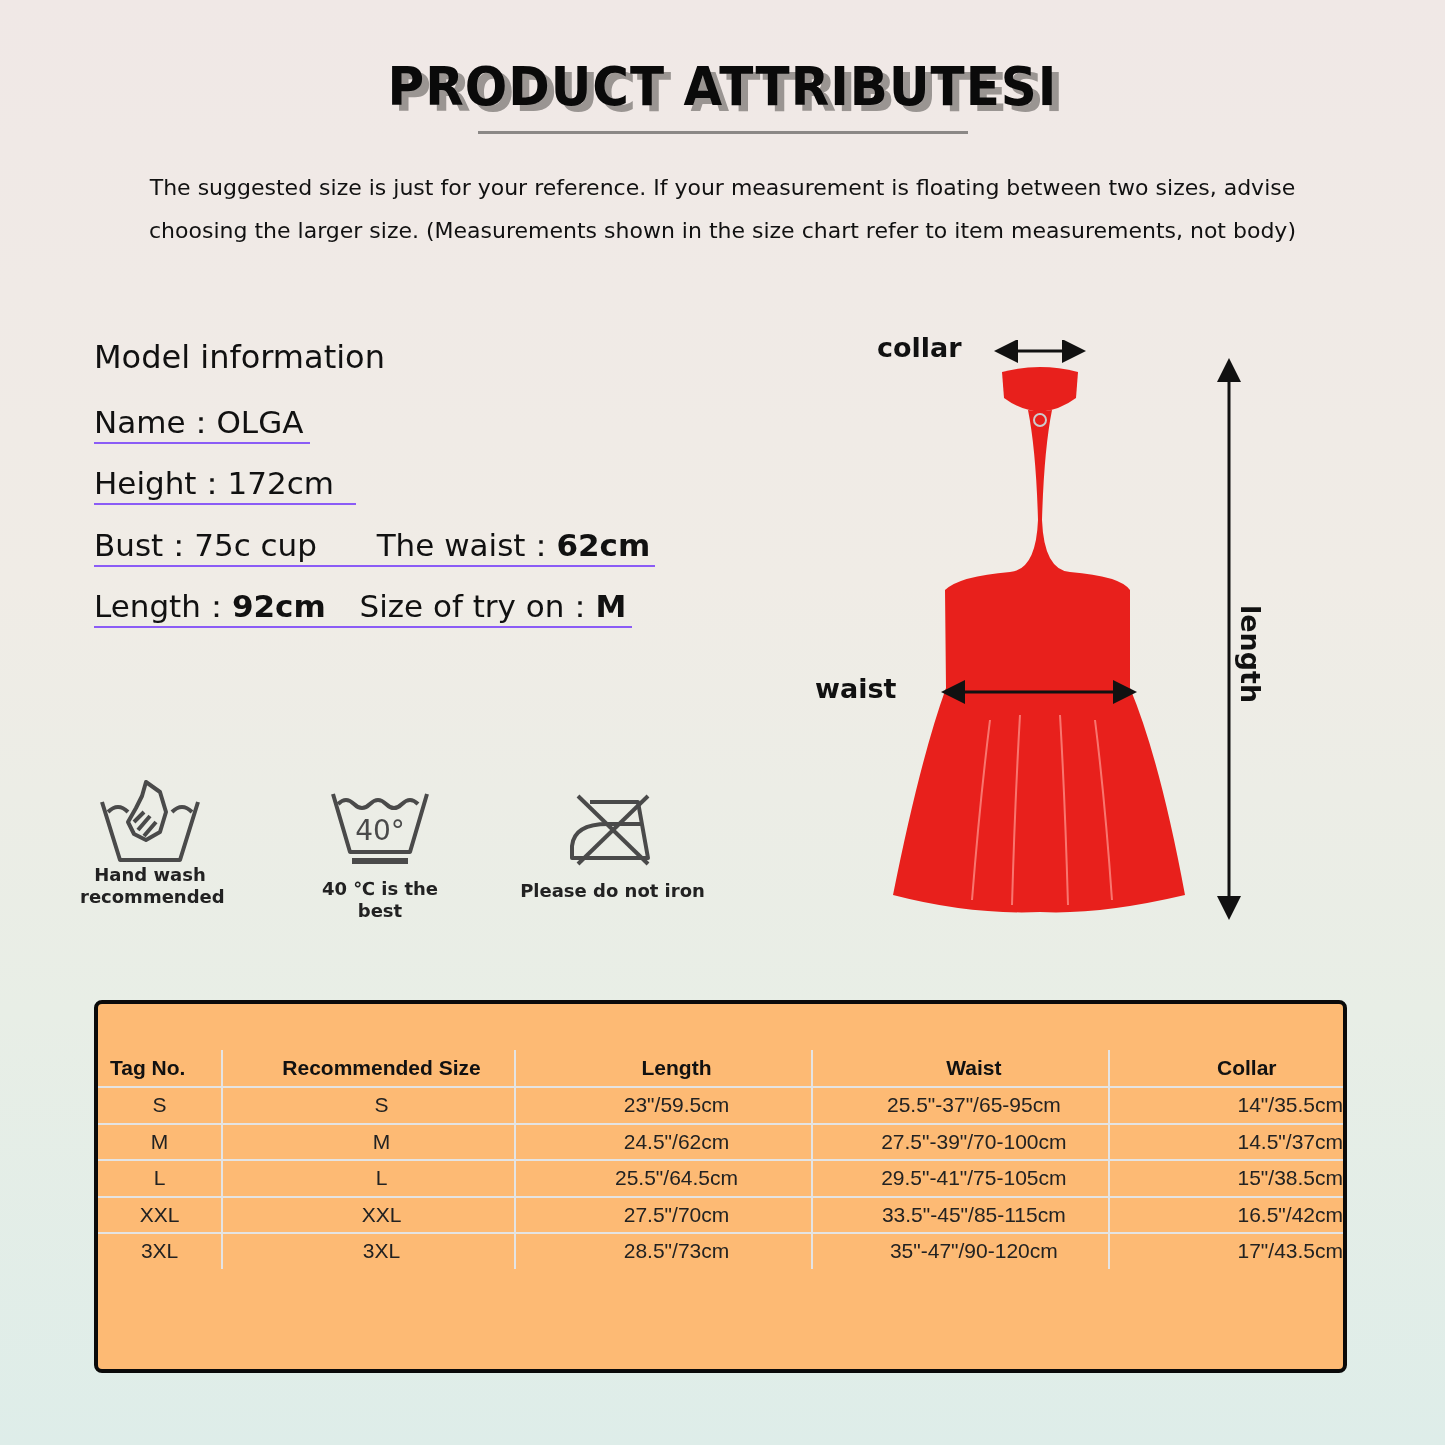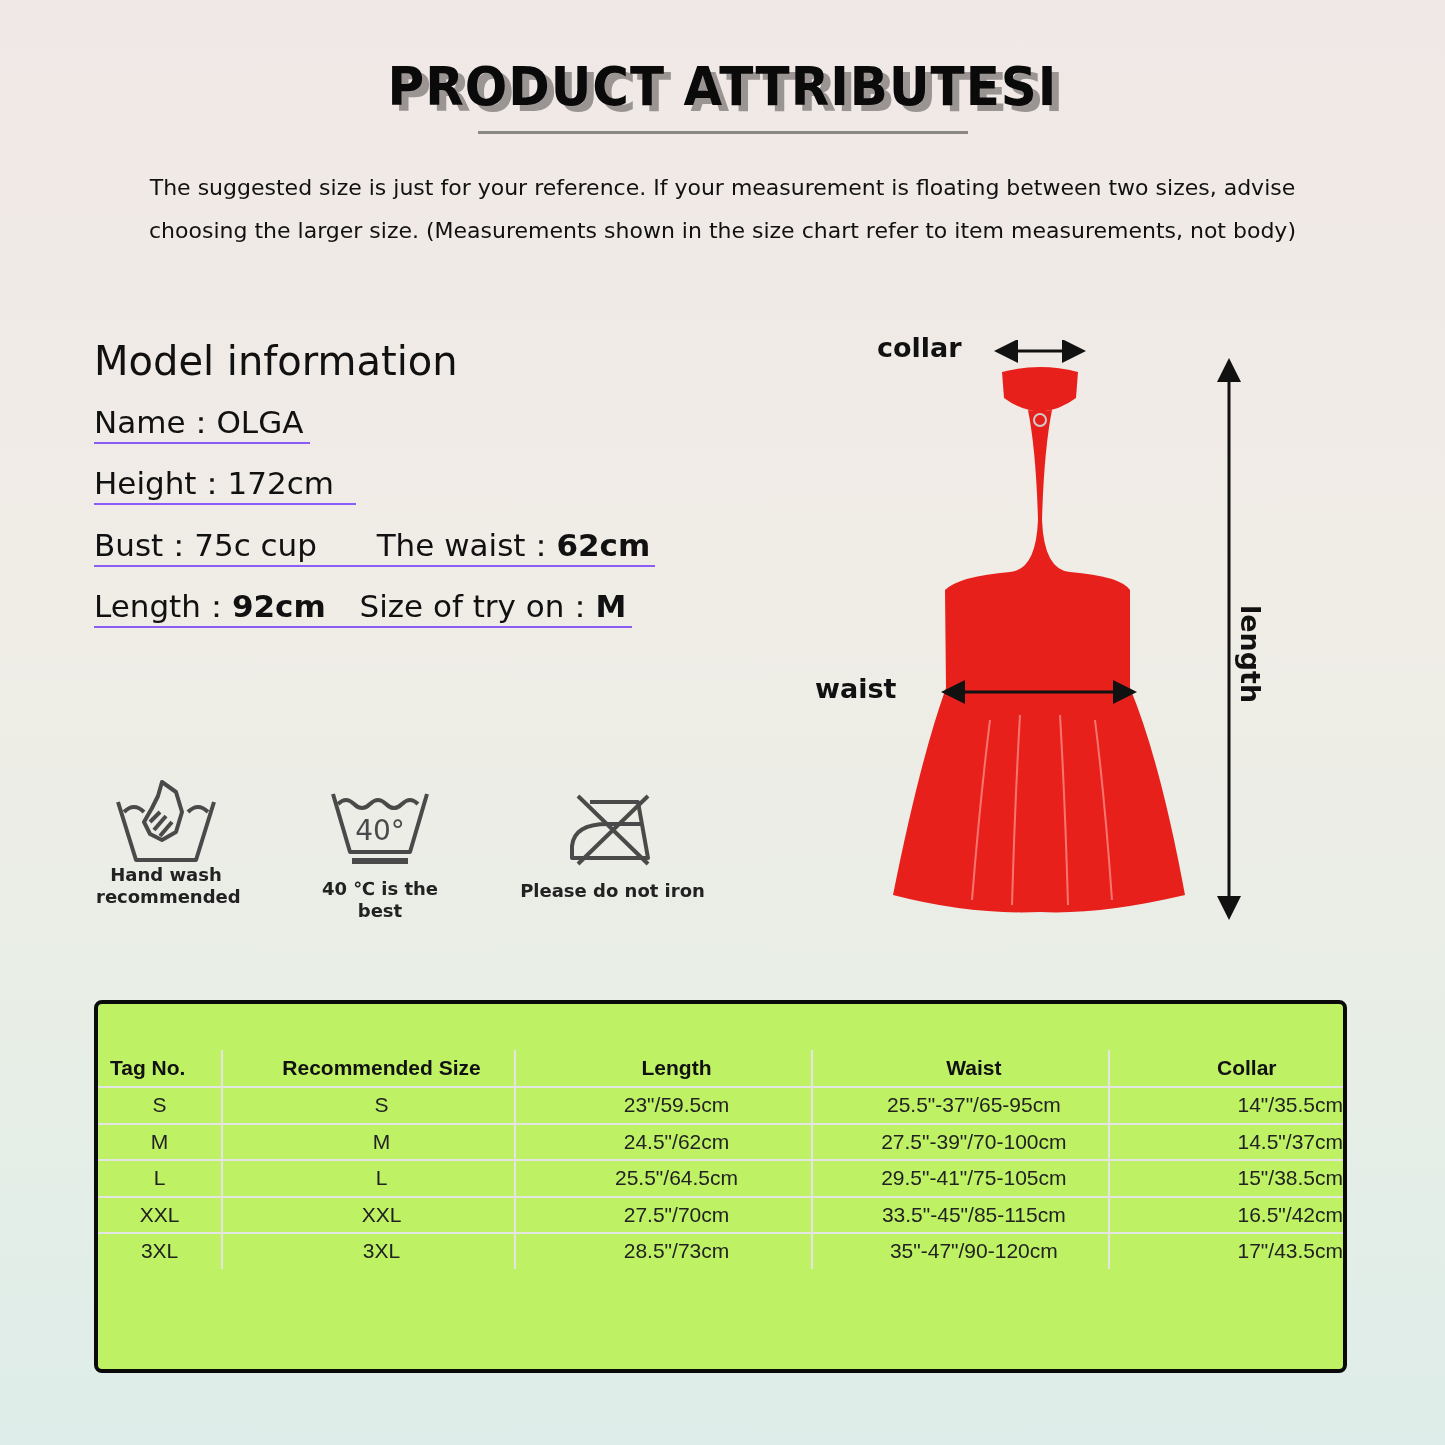--- a/index.html
+++ b/index.html
@@ -10,30 +10,30 @@
   }
   .abs{position:absolute;}
   
   .title-wrap{left:0;width:1445px;top:58px;text-align:center;text-decoration:underline;}
   .title{position:relative;display:inline-block;font-family:"DejaVu Sans",sans-serif;font-weight:bold;font-size:50px;letter-spacing:1px;transform:scaleY(1.05);}
   .title .shadow{position:absolute;left:7px;top:6px;color:#9a9592;white-space:nowrap;}
   .title .fg{position:relative;color:#0a0a0a;white-space:nowrap;}
   .title-rule{left:478px;top:131px;width:490px;height:3px;background:#8b8886;}
   .intro{left:100px;width:1245px;top:166px;text-align:center;font-family:"DejaVu Sans",sans-serif;font-weight:normal;font-size:22px;line-height:43px;color:#111;}
   
-  .model-head{left:94px;top:338px;font-size:40px;font-family:"DejaVu Sans",sans-serif;}
+  .model-head{left:94px;top:338px;font-size:32px;font-family:"DejaVu Sans",sans-serif;}
   .mline{left:94px;font-size:31px;line-height:40px;border-bottom:2px solid #8b5cf6;white-space:nowrap;}
   .mline .b{font-weight:bold;margin-top:36px;}
   
   .care-item{text-align:center;}
   .care-label{font-family:"DejaVu Sans",sans-serif;font-weight:bold;font-size:18px;line-height:22px;color:#222;}
   
   .fig-label{font-family:"DejaVu Sans",sans-serif;font-weight:bold;font-size:27px;color:#111;}
   
-  .table-box{left:94px;top:1000px;width:1253px;height:373px;background:#bef264;border:4px solid #0a0a0a;border-radius:8px;box-sizing:border-box;overflow:hidden;}
+  .table-box{left:94px;top:1000px;width:1253px;height:373px;background:#fdba74;border:4px solid #0a0a0a;border-radius:8px;box-sizing:border-box;overflow:hidden;}
   table{position:absolute;left:0;top:46px;border-collapse:collapse;font-family:"Liberation Sans",sans-serif;font-size:21px;color:#222;}
   th{font-weight:bold;height:36px;padding:0;color:#111;}
   td{height:34.5px;padding:0;border-top:2px solid #e4e4e4;}
   th + th, td + td{border-left:2px solid #e4e4e4;padding-left:26px;}
   .c1{width:140px;text-align:center;}
   .c2{width:290px;text-align:center;}
   .c3{width:302px;text-align:center;}
   .c4{width:302px;text-align:center;}
   .c5{width:215px;text-align:right;padding-right:0;}
   th.c1{text-align:left;padding-left:12px;box-sizing:border-box;}
@@ -63,21 +63,21 @@
   <span>Bust：</span><span>75c cup</span>
   <span style="display:inline-block;width:40px;"></span>
   <span>The waist：</span><span class="b">62cm</span>
 </div>
 <div class="abs mline" style="top:586px;width:538px;">
   <span>Length：</span><span class="b">92cm</span>
   <span style="display:inline-block;width:14px;"></span>
   <span>Size of try on：</span><span class="b">M</span>
 </div>
 
-<div class="abs care-item" style="left:96px;top:778px;width:140px;">
+<div class="abs care-item" style="left:80px;top:778px;width:140px;">
   <svg width="104" height="86" viewBox="0 0 104 86" style="display:block;margin:0 auto;">
     <g fill="none" stroke="#4a4a4a" stroke-width="4" stroke-linejoin="round">
       <path d="M4 24 L22 82 L82 82 L100 24"></path>
       <path d="M10 34 Q20 24 30 34"></path>
       <path d="M74 34 Q84 24 94 34"></path>
       <path d="M48 4 L62 14 L68 34 L62 54 L48 62 L36 56 L30 44 L38 30 L44 18 Z"></path>
       <path d="M36 44 L46 34 M40 52 L52 38 M46 58 L58 44"></path>
     </g>
   </svg>
   <div class="care-label">

